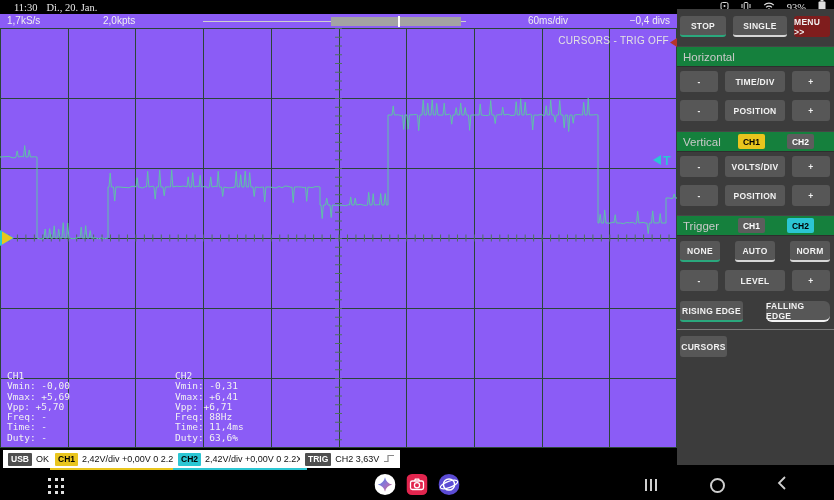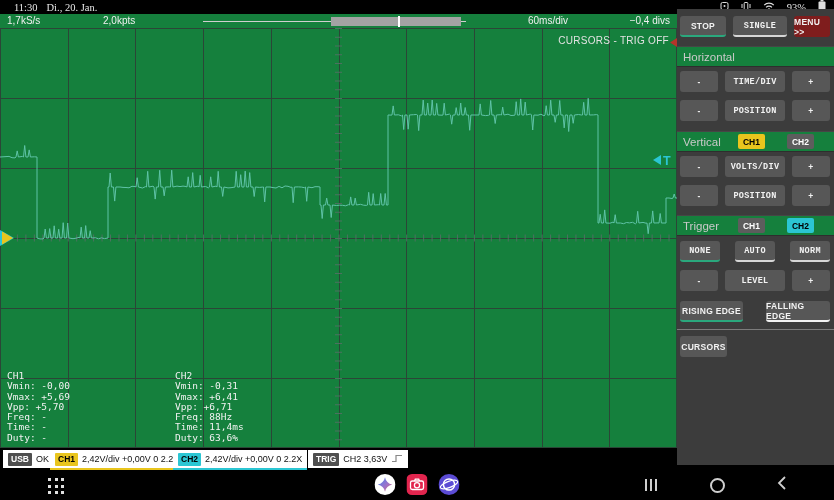--- a/index.html
+++ b/index.html
@@ -7,21 +7,21 @@
        font-family:"Liberation Sans",sans-serif;-webkit-font-smoothing:antialiased;}
 
   
   .statusbar{position:absolute;top:0;left:0;width:834px;height:14px;background:#000;
              display:flex;align-items:center;justify-content:space-between;box-sizing:border-box;
              padding:0 8px 0 14px;color:#e8e8e8;font-size:10.5px;font-family:Liberation Serif, serif;}
   .sb-left{display:flex;gap:9px;align-items:center;}
   .sb-right{display:flex;gap:12px;align-items:center;}
 
   
-  .scope{position:absolute;top:14px;left:0;width:677px;height:456px;background:#15803d;}
+  .scope{position:absolute;top:14px;left:0;width:677px;height:456px;background:#8b5cf6;}
   .scope-header{position:absolute;top:0;left:0;width:677px;height:14px;}
   .hdr-text{position:absolute;top:1px;font-size:10px;color:#f0f0f0;}
   .hdr-rate{left:7px;} .hdr-rec{left:103px;} .hdr-tdiv{left:528px;} .hdr-off{right:7px;}
   .scrollline{position:absolute;left:203px;top:7px;width:263px;height:1px;background:#cfcfcf;}
   .scrollbar{position:absolute;left:331px;top:3px;width:130px;height:9px;background:#a3a3a3;}
   .scrollmark{position:absolute;left:398px;top:2px;width:2px;height:11px;background:#fff;}
   #scope-svg{position:absolute;top:14px;left:0;display:block;}
   .run-status{position:absolute;top:21px;right:8px;font-size:10px;color:#e2e2e2;letter-spacing:.3px;}
   .meas{position:absolute;top:357px;font-family:"DejaVu Sans Mono",monospace;
         font-size:9.5px;line-height:10.3px;color:#f2f2f2;white-space:pre;}
@@ -31,30 +31,30 @@
   .scope-footer{position:absolute;top:434px;left:0;width:677px;height:22px;background:#000;}
   .fbox{position:absolute;top:2px;height:18px;background:#fff;display:flex;align-items:center;
         gap:4px;padding:0 5px;font-size:9px;color:#111;box-sizing:border-box;}
   .fbox.u-yellow{border-bottom:2px solid #e9c51d;height:20px;}
   .fbox.u-cyan{border-bottom:2px solid #2bc6d3;height:20px;}
   .fbadge{height:13px;display:flex;align-items:center;padding:0 3px;font-weight:bold;
           font-size:8.5px;border-radius:1px;}
   .fbadge.gray{background:#4f4f4f;color:#fff;}
   .fbadge.yellow{background:#e9c51d;color:#000;}
   .fbadge.cyan{background:#2bc6d3;color:#000;}
-  .fb-usb{left:3px;} .fb-ch1{left:50px;} .fb-ch2{left:173px;} .fb-trig{left:308px;}
+  .fb-usb{left:3px;} .fb-ch1{left:50px;} .fb-ch2{left:173px;} .fb-trig{left:300px;}
 
   
   .panel{position:absolute;top:9px;left:677px;width:157px;height:456px;background:#3c3c3c;
          box-sizing:border-box;overflow:hidden;}
   .p-row{display:flex;gap:7px;margin-left:3px;margin-right:4px;}
   .p-btn{background:#575757;border-radius:3px;color:#f2f2f2;font-size:8.5px;font-weight:bold;
          display:flex;align-items:center;justify-content:center;height:21px;letter-spacing:.3px;
          box-sizing:border-box;cursor:pointer;}
-  .w-sm{width:38px;} .grow{flex:1;font-family:Liberation Mono, monospace;}
+  .w-sm{width:38px;} .grow{flex:1;}
   .u-teal{border-bottom:2px solid #2aa87d;}
   .u-gray{border-bottom:2px solid #d6d6d6;}
   .u-white{border-bottom:2px solid #f2f2f2;}
   .menu-btn{background:#7f1d1d;width:36px;}
   .p-section{height:21px;background:#15803d;display:flex;align-items:center;color:#c9c9c9;
              font-size:11.5px;padding:0 6px;border-top:1px solid #464646;border-bottom:1px solid #2e2e2e;
              box-sizing:border-box;}
   .badges{margin-left:auto;display:flex;gap:22px;padding-right:14px;}
   .badge{width:27px;height:15px;display:flex;align-items:center;justify-content:center;
          font-size:8.5px;font-weight:bold;border-radius:2px;background:#5d5d5d;color:#fff;cursor:pointer;}
@@ -353,21 +353,21 @@
     <div class="p-btn grow u-gray">AUTO</div>
     <div class="p-btn grow u-gray">NORM</div>
   </div>
   <div class="p-row" style="margin-top:8px;">
     <div class="p-btn w-sm">-</div>
     <div class="p-btn grow">LEVEL</div>
     <div class="p-btn w-sm">+</div>
   </div>
   <div class="p-row" style="margin-top:10px;justify-content:space-between;">
     <div class="p-btn u-teal" style="width:63px;">RISING EDGE</div>
-    <div class="p-btn u-white" style="width:64px;">FALLING EDGE</div>
+    <div class="p-btn u-white" style="width:64px;border-radius:6px;">FALLING EDGE</div>
   </div>
 
   <div class="p-divider"></div>
 
   <div class="p-row" style="margin-top:6px;">
     <div class="p-btn" style="width:47px;">CURSORS</div>
   </div>
 </div>
 
 <div class="navbar">

